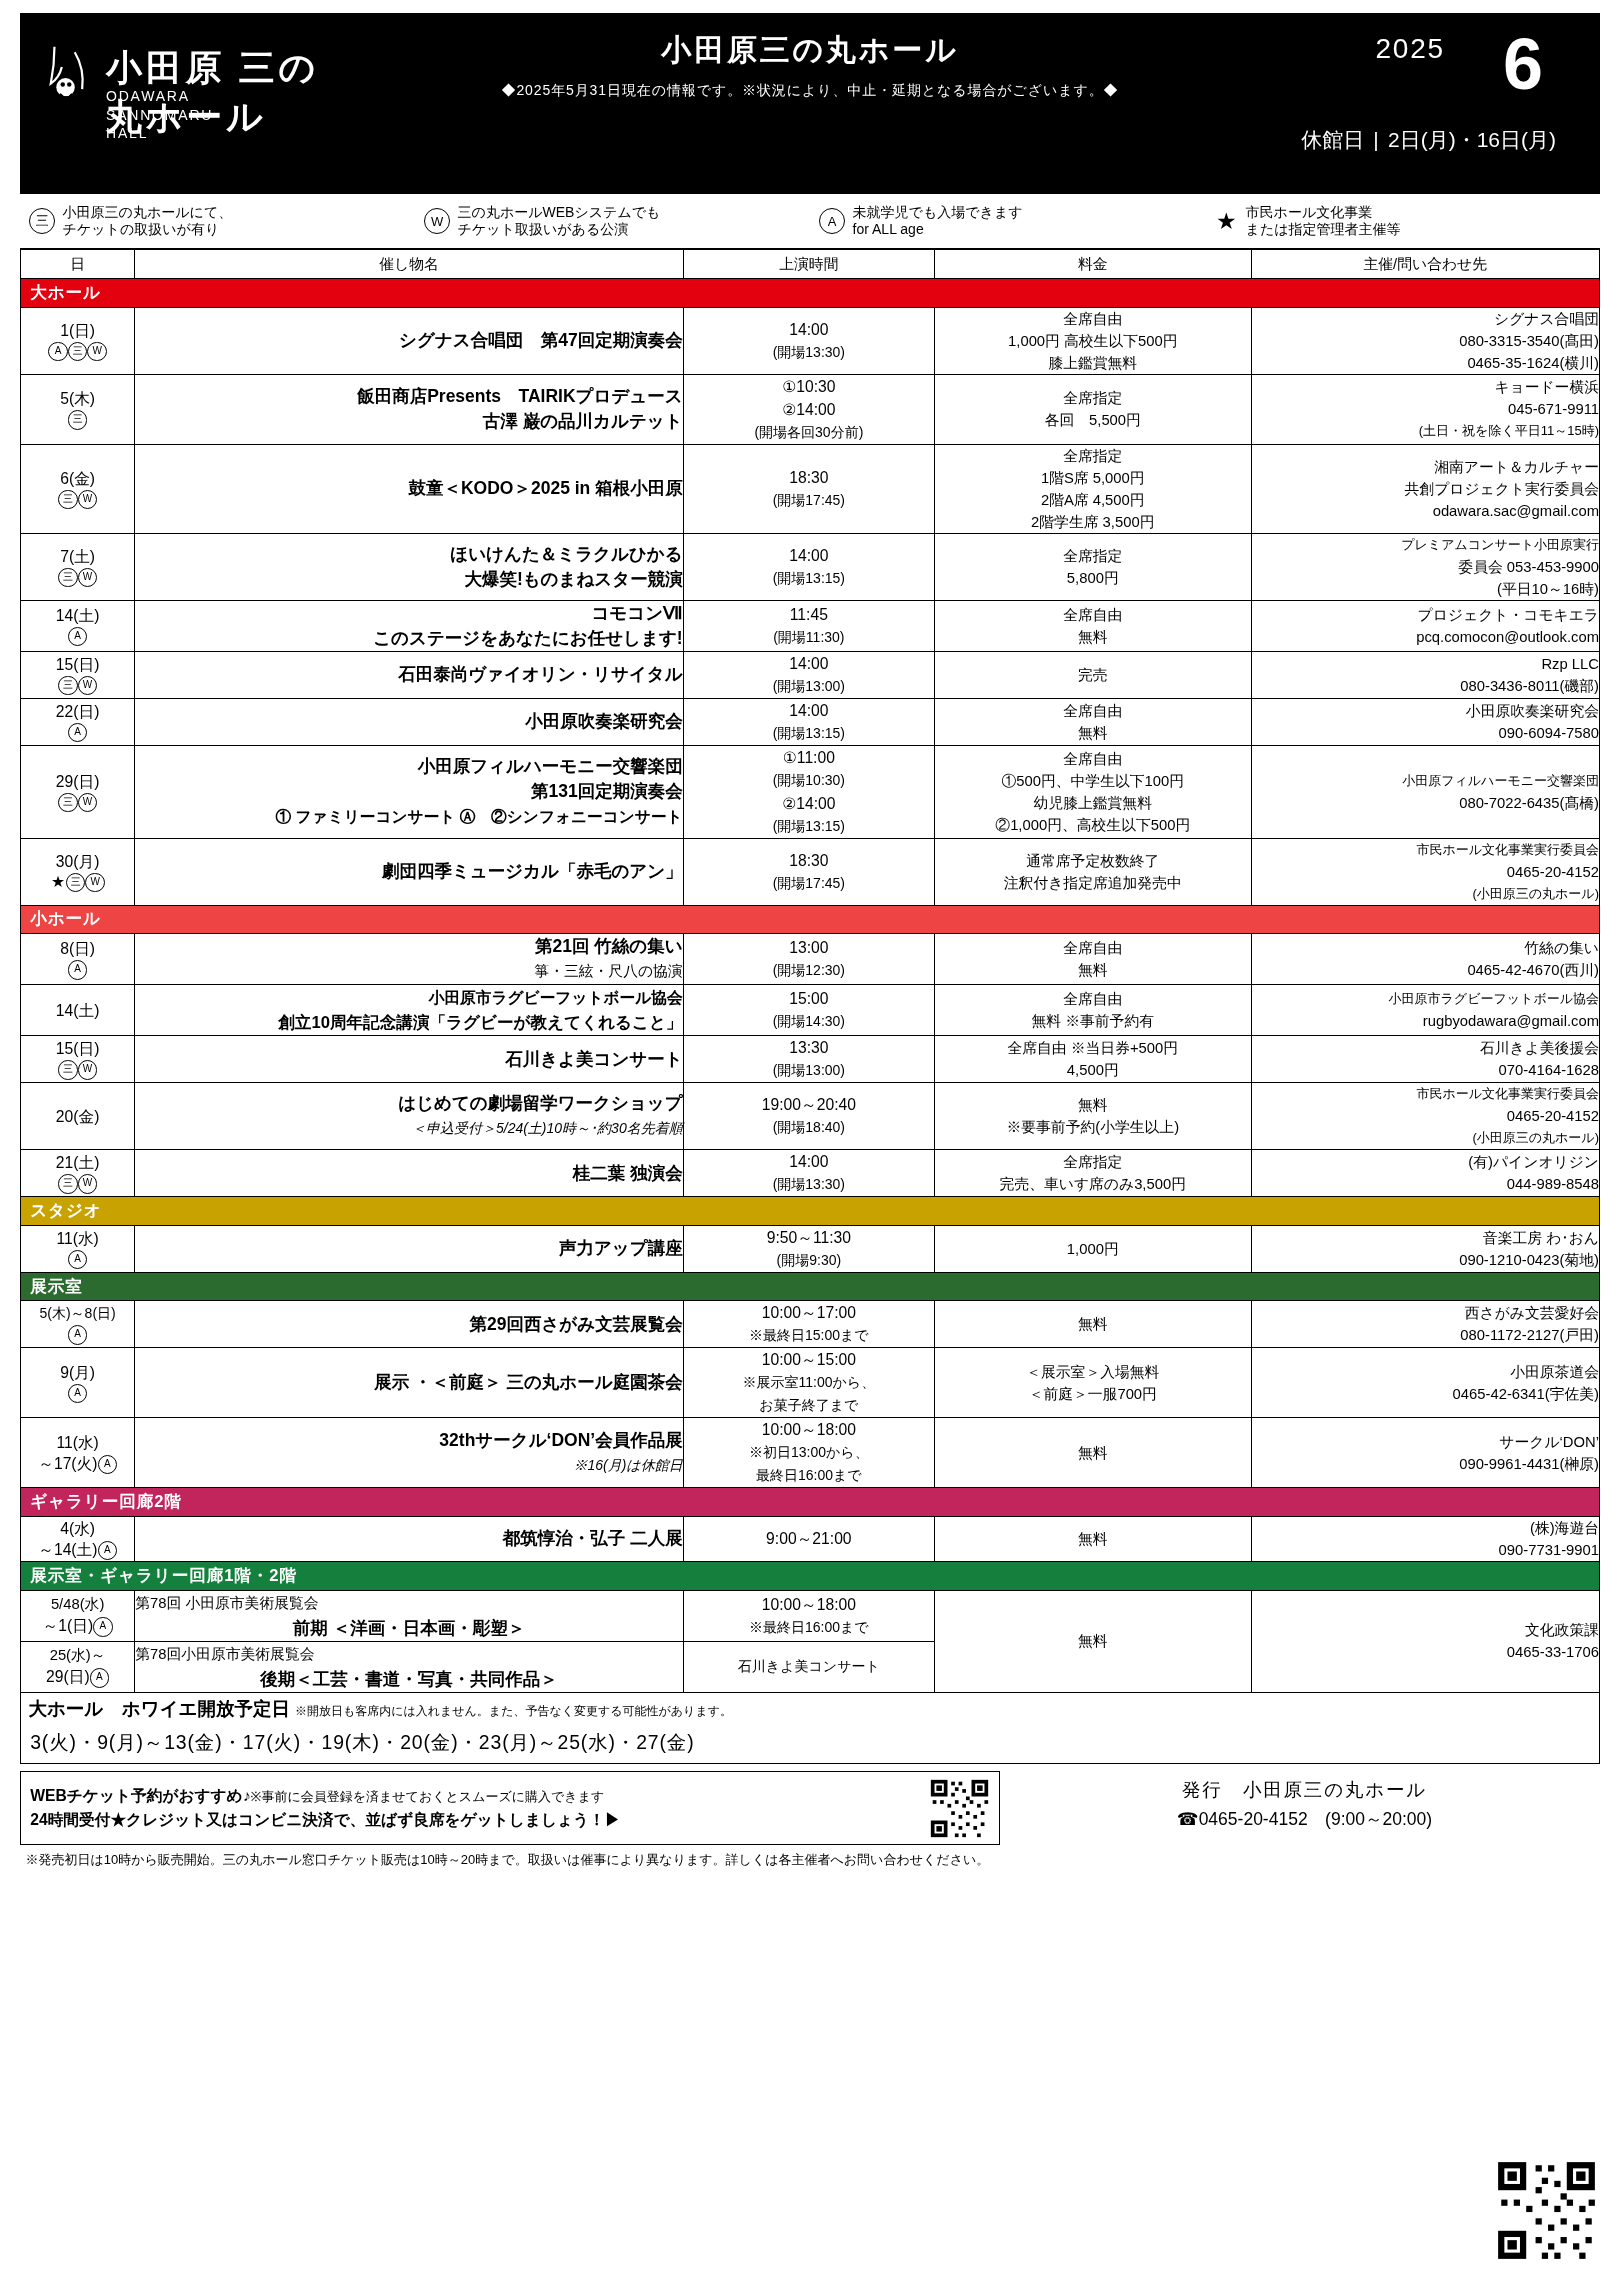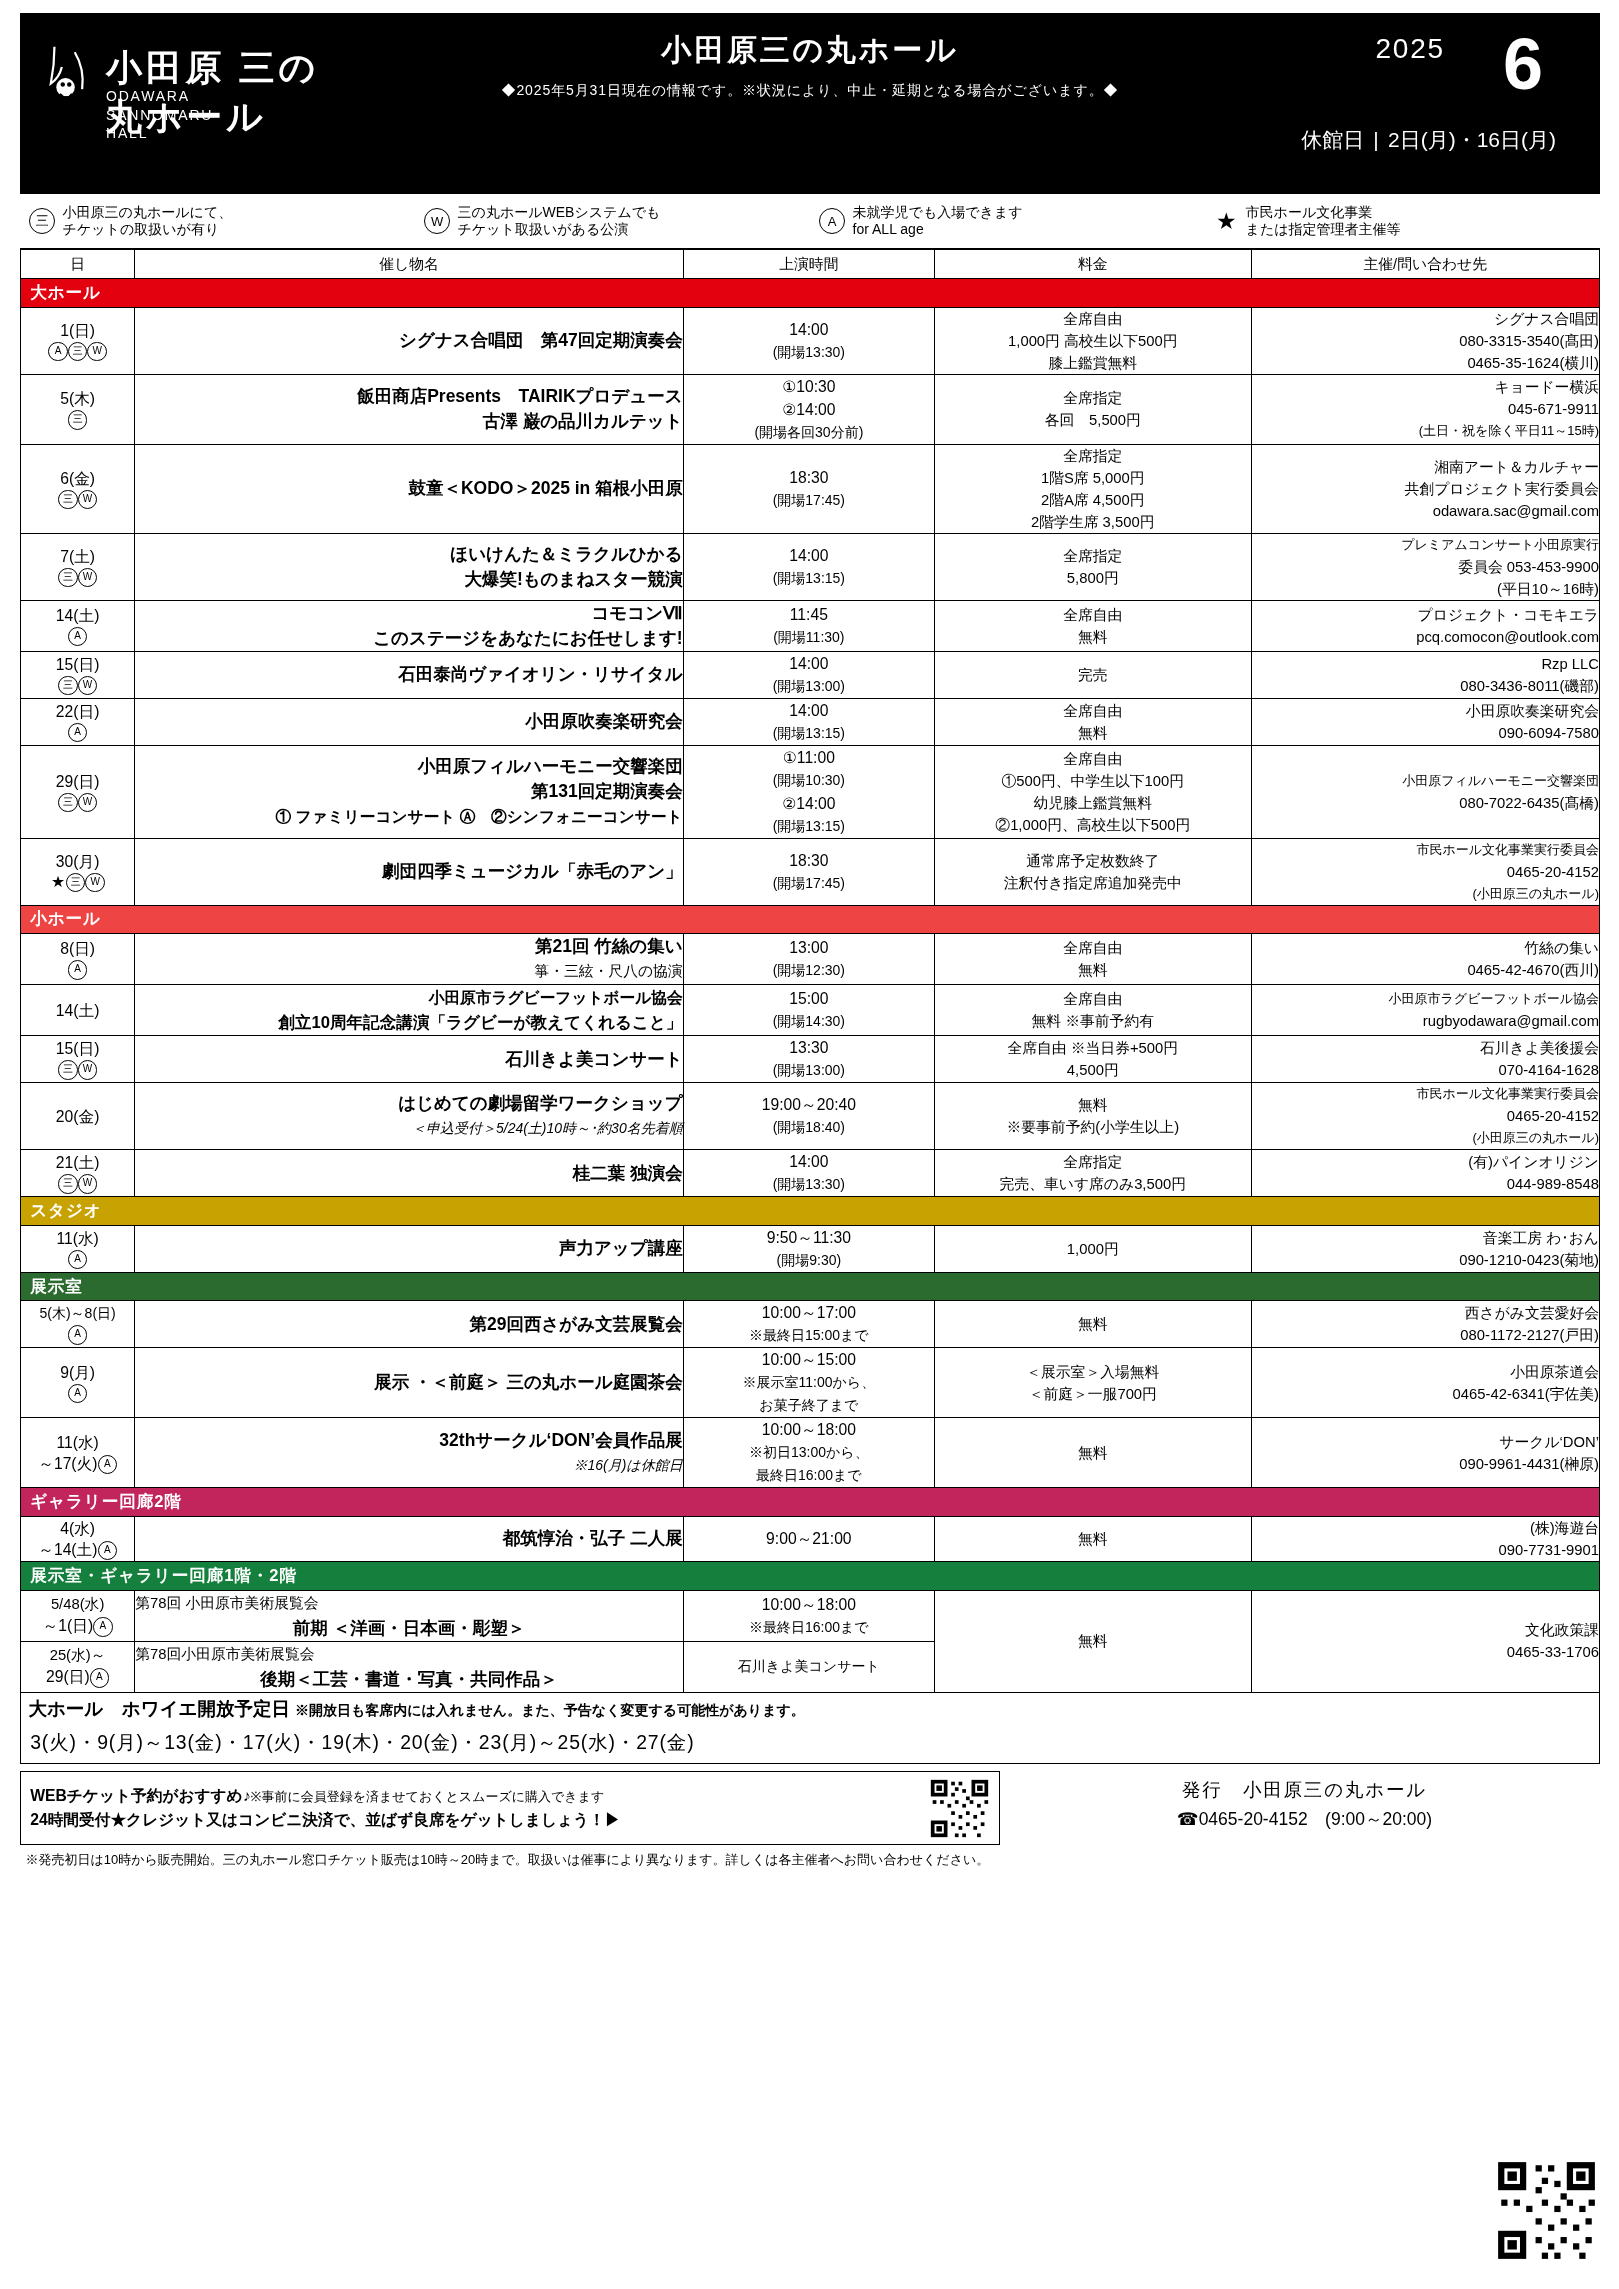--- a/index.html
+++ b/index.html
@@ -73,21 +73,21 @@
   .c-time{text-align:center;font-size:15.7px;line-height:23px;padding:5.5px 3.7px;vertical-align:middle;}
   .c-time .s{font-size:14px;}
   .c-fee{text-align:center;font-size:14.8px;line-height:22px;padding:5.5px 3.7px;vertical-align:middle;}
   .c-org{text-align:right;font-size:14.8px;line-height:22px;padding:5.5px 3.7px;vertical-align:middle;}
   .c-org .s{font-size:13px;}
 
   
   .foot-white{border:1.4px solid #000;border-top:none;}
   .foot-title{font-size:17.5px;font-weight:bold;padding:3.7px 7.4px;}
   .foot-title .lbl{font-size:18.5px;}
-  .foot-title .note{font-size:14px;font-weight:bold;}
+  .foot-title .note{font-size:12px;font-weight:normal;}
   .foot-dates{font-size:19.4px;padding:3.7px 9.2px 7.4px 9.2px;letter-spacing:0.9px;}
 
   .bottom{display:flex;margin-top:7.4px;align-items:flex-start;gap:9.2px;}
   .web-box{border:1.4px solid #000;padding:5.5px 9.2px;flex:1;display:flex;align-items:center;gap:9.2px;}
   .web-lines{flex:1;}
   .web-l1{font-size:15.7px;font-weight:bold;}
   .web-l1 .s{font-size:13px;font-weight:normal;}
   .web-l2{font-size:15.7px;font-weight:bold;margin-top:2.8px;}
   .qr{width:61px;height:61px;flex:none;}
   .pub{flex:0 0 591px;text-align:center;padding-top:5.5px;}

